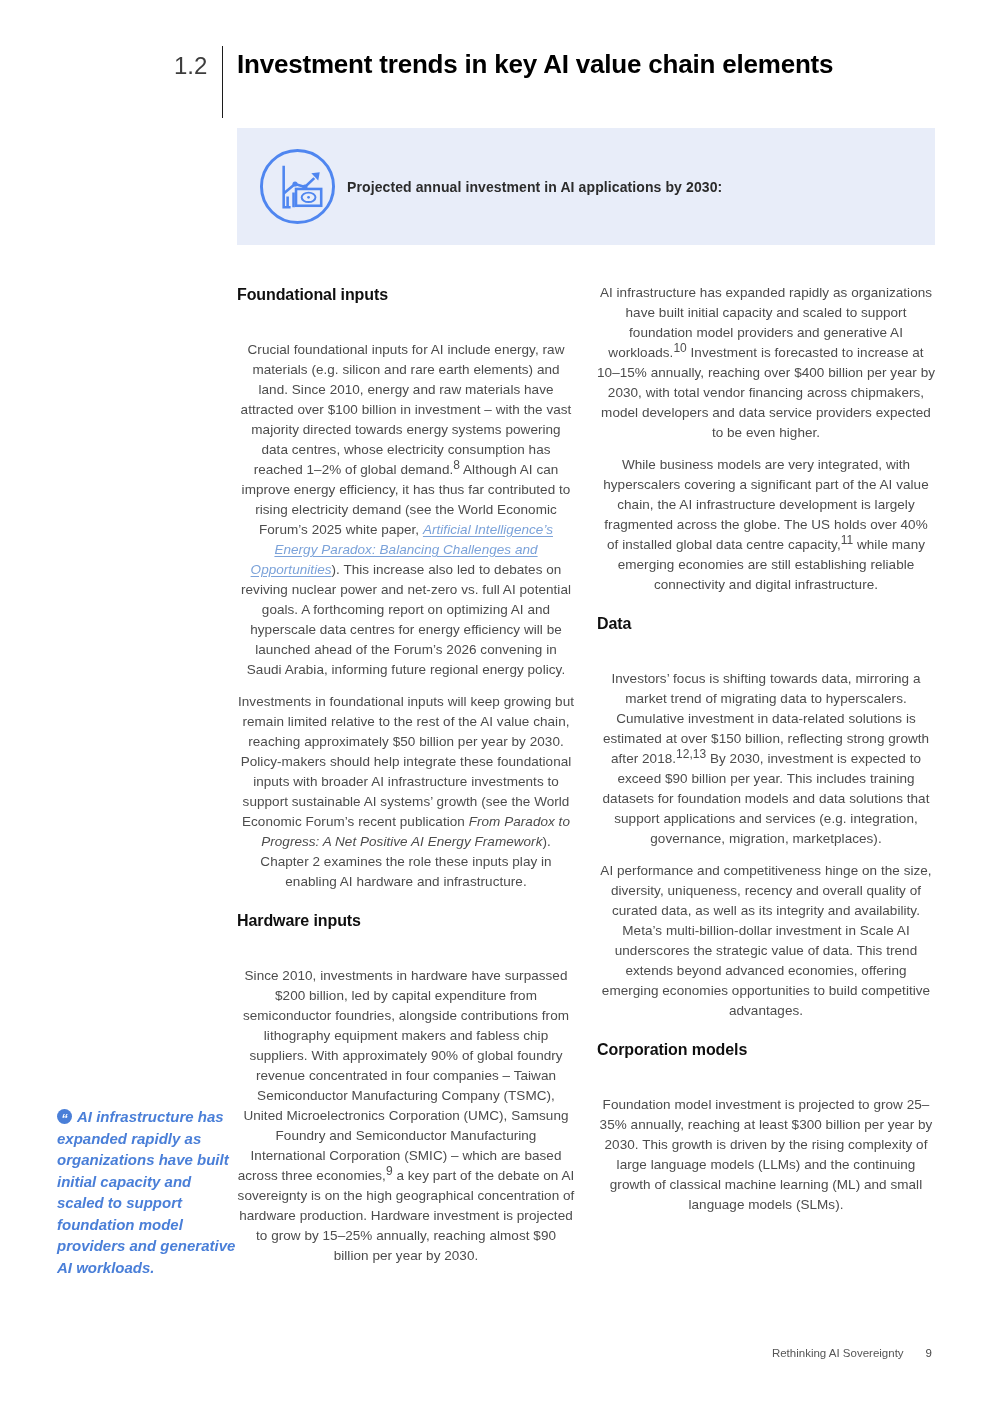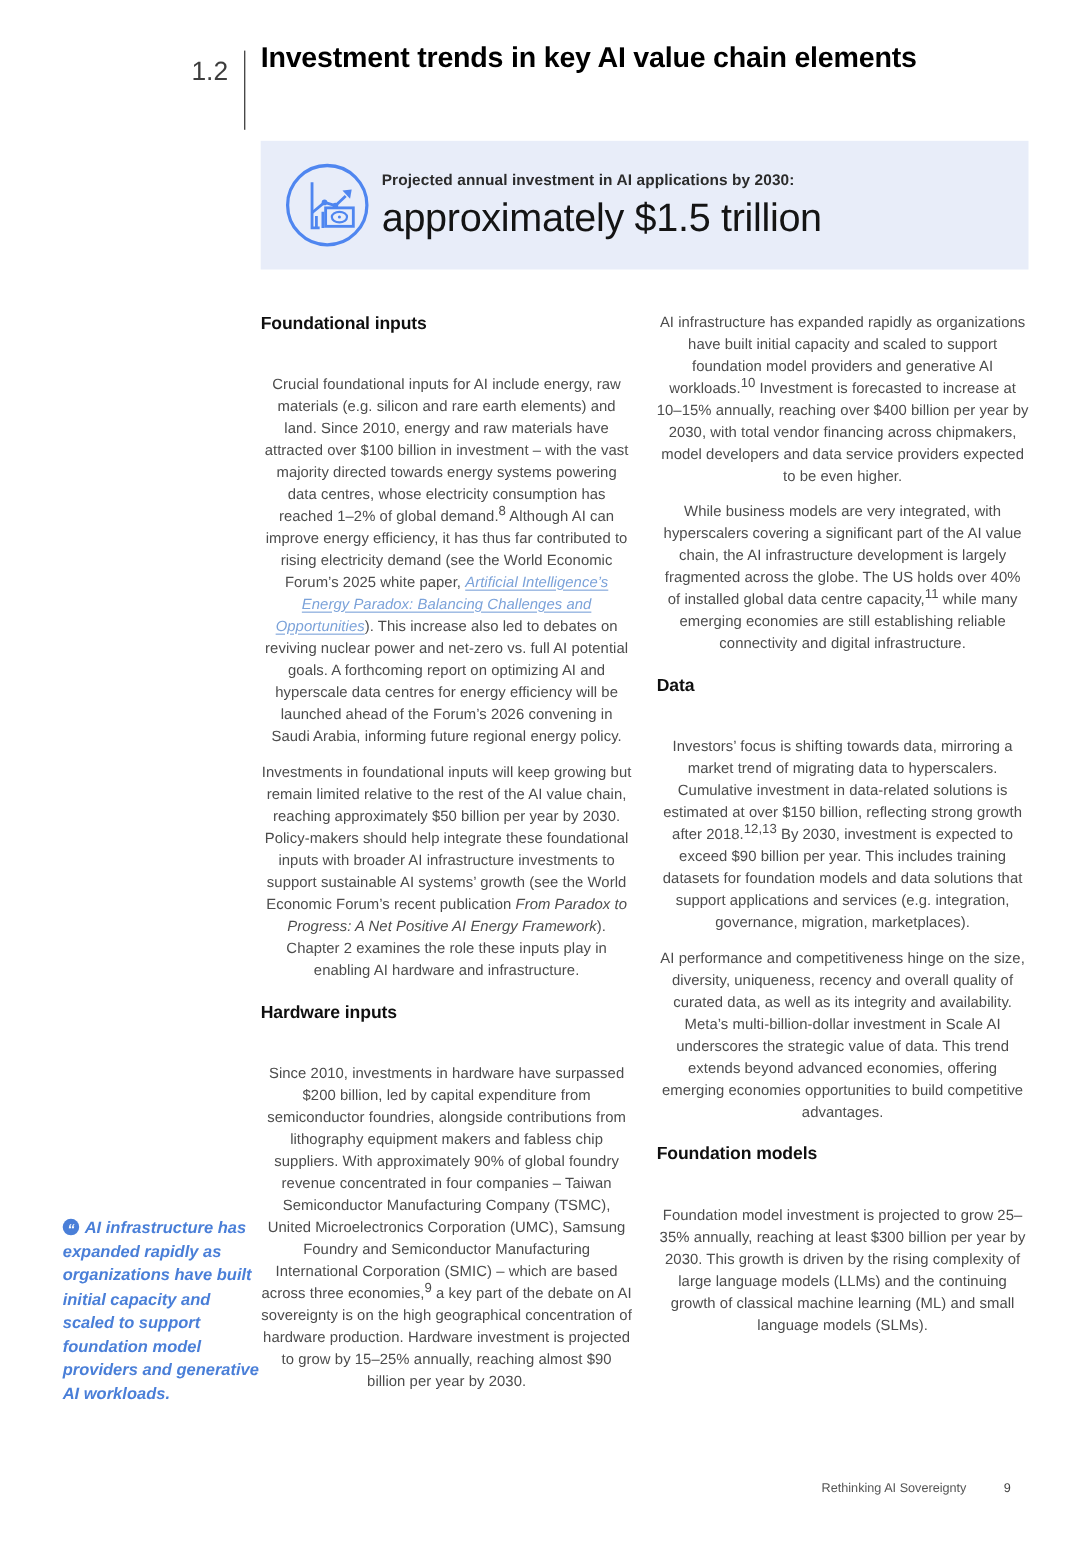--- a/index.html
+++ b/index.html
@@ -11,21 +11,21 @@
   }
   
   .section-number{
     position:absolute; left:174px; top:52px;
     font-size:24px; color:#3d3d3d; font-weight:400;
   }
   .header-divider{
     position:absolute; left:222px; top:46px; width:1px; height:72px; background:#1c1c1c;
   }
   .page-title{
-    position:absolute; left:237px; top:37px;
+    position:absolute; left:237px; top:49px;
     font-size:26px; font-weight:700; color:#000; letter-spacing:-0.2px; white-space:nowrap;
   }
   
   .callout{
     position:absolute; left:237px; top:128px; width:698px; height:117px;
     background:#e8edf9; display:flex; align-items:center;
   }
   .callout-icon{ margin-left:21px; width:79px; height:79px; flex:none; }
   .callout-text{ margin-left:10px; }
   .callout-label{ font-size:14px; font-weight:700; color:#2b2b2b; letter-spacing:0.1px; }
@@ -53,21 +53,21 @@
     position:absolute; left:57px; top:1106px; width:180px;
     font-size:15px; font-weight:700; line-height:21.5px; color:#4a7fd8;font-style:italic;
   }
   .quote-icon{
     display:inline-block; width:15px; height:15px; border-radius:50%;
     background:#4a7fd8; color:#ffffff; font-size:13px; line-height:19px;
     text-align:center; vertical-align:-2px; margin-right:5px; overflow:hidden;
   }
   
   .footer{
-    position:absolute; top:1347px; right:73px; display:flex; align-items:flex-end; gap:34px;
+    position:absolute; top:1347px; right:60px; display:flex; align-items:flex-end; gap:22px;
     font-size:11.5px; color:#555555;
   }
   .footer .pagenum{ color:#444; }
 </style>
 </head>
 <body>
 
 <div class="section-number">1.2</div>
 <div class="header-divider"></div>
 <h1 class="page-title">Investment trends in key AI value chain elements</h1>
@@ -80,21 +80,20 @@
     <polygon points="54,26.5 62.5,25.5 61,34" fill="#4f86f0"></polygon>
     <circle cx="37.5" cy="37.5" r="2.6" fill="#4f86f0"></circle>
     <circle cx="47.5" cy="40.5" r="2.6" fill="#4f86f0"></circle>
     <path d="M30 50 V61 M36 46 V61" fill="none" stroke="#4f86f0" stroke-width="2.6"></path>
     <rect x="38.5" y="42.5" width="25.5" height="17" fill="#e8edf9" stroke="#4f86f0" stroke-width="2.6"></rect>
     <ellipse cx="51.2" cy="51" rx="7" ry="4.8" fill="none" stroke="#4f86f0" stroke-width="2"></ellipse>
     <circle cx="51.2" cy="51" r="1.4" fill="#4f86f0"></circle>
   </svg>
   <div class="callout-text">
     <div class="callout-label">Projected annual investment in AI applications by 2030:</div>
-    <div class="callout-value">approximately $1.5 trillion</div>
   </div>
 </div>
 
 <div class="col col-left">
     <section class="doc-section">
       <h2 class="section-heading">Foundational inputs</h2>
       <p class="body-para"><span>Crucial foundational inputs for AI include energy, raw materials (e.g. silicon and rare earth elements) and land. Since 2010, energy and raw materials have attracted over $100 billion in investment – with the vast majority directed towards energy systems powering data centres, whose electricity consumption has reached 1–2% of global demand.</span><sup class="fnref">8</sup><span> Although AI can improve energy efficiency, it has thus far contributed to rising electricity demand (see the World Economic Forum’s 2025 white paper, </span><a class="doclink" href="#">Artificial Intelligence’s Energy Paradox: Balancing Challenges and Opportunities</a><span>). This increase also led to debates on reviving nuclear power and net-zero vs. full AI potential goals. A forthcoming report on optimizing AI and hyperscale data centres for energy efficiency will be launched ahead of the Forum’s 2026 convening in Saudi Arabia, informing future regional energy policy.</span></p>
       <p class="body-para"><span>Investments in foundational inputs will keep growing but remain limited relative to the rest of the AI value chain, reaching approximately $50 billion per year by 2030. Policy-makers should help integrate these foundational inputs with broader AI infrastructure investments to support sustainable AI systems’ growth (see the World Economic Forum’s recent publication </span><em class="worktitle">From Paradox to Progress: A Net Positive AI Energy Framework</em><span>). Chapter 2 examines the role these inputs play in enabling AI hardware and infrastructure.</span></p>
     </section>
     <section class="doc-section">
@@ -106,21 +105,21 @@
     <section class="doc-section">
       <p class="body-para"><span>AI infrastructure has expanded rapidly as organizations have built initial capacity and scaled to support foundation model providers and generative AI workloads.</span><sup class="fnref">10</sup><span> Investment is forecasted to increase at 10–15% annually, reaching over $400 billion per year by 2030, with total vendor financing across chipmakers, model developers and data service providers expected to be even higher.</span></p>
       <p class="body-para"><span>While business models are very integrated, with hyperscalers covering a significant part of the AI value chain, the AI infrastructure development is largely fragmented across the globe. The US holds over 40% of installed global data centre capacity,</span><sup class="fnref">11</sup><span> while many emerging economies are still establishing reliable connectivity and digital infrastructure.</span></p>
     </section>
     <section class="doc-section">
       <h2 class="section-heading">Data</h2>
       <p class="body-para"><span>Investors’ focus is shifting towards data, mirroring a market trend of migrating data to hyperscalers. Cumulative investment in data-related solutions is estimated at over $150 billion, reflecting strong growth after 2018.</span><sup class="fnref">12,13</sup><span> By 2030, investment is expected to exceed $90 billion per year. This includes training datasets for foundation models and data solutions that support applications and services (e.g. integration, governance, migration, marketplaces).</span></p>
       <p class="body-para"><span>AI performance and competitiveness hinge on the size, diversity, uniqueness, recency and overall quality of curated data, as well as its integrity and availability. Meta’s multi-billion-dollar investment in Scale AI underscores the strategic value of data. This trend extends beyond advanced economies, offering emerging economies opportunities to build competitive advantages.</span></p>
     </section>
     <section class="doc-section">
-      <h2 class="section-heading">Foundation models</h2>
+      <h2 class="section-heading">Corporation models</h2>
       <p class="body-para"><span>Foundation model investment is projected to grow 25–35% annually, reaching at least $300 billion per year by 2030. This growth is driven by the rising complexity of large language models (LLMs) and the continuing growth of classical machine learning (ML) and small language models (SLMs).</span></p>
     </section>
   </div>
 
 <div class="pullquote">
   <span class="quote-icon">“</span><span>AI infrastructure has expanded rapidly as organizations have built initial capacity and scaled to support foundation model providers and generative AI workloads.</span>
 </div>
 
 <div class="footer">
   <span>Rethinking AI Sovereignty</span>

